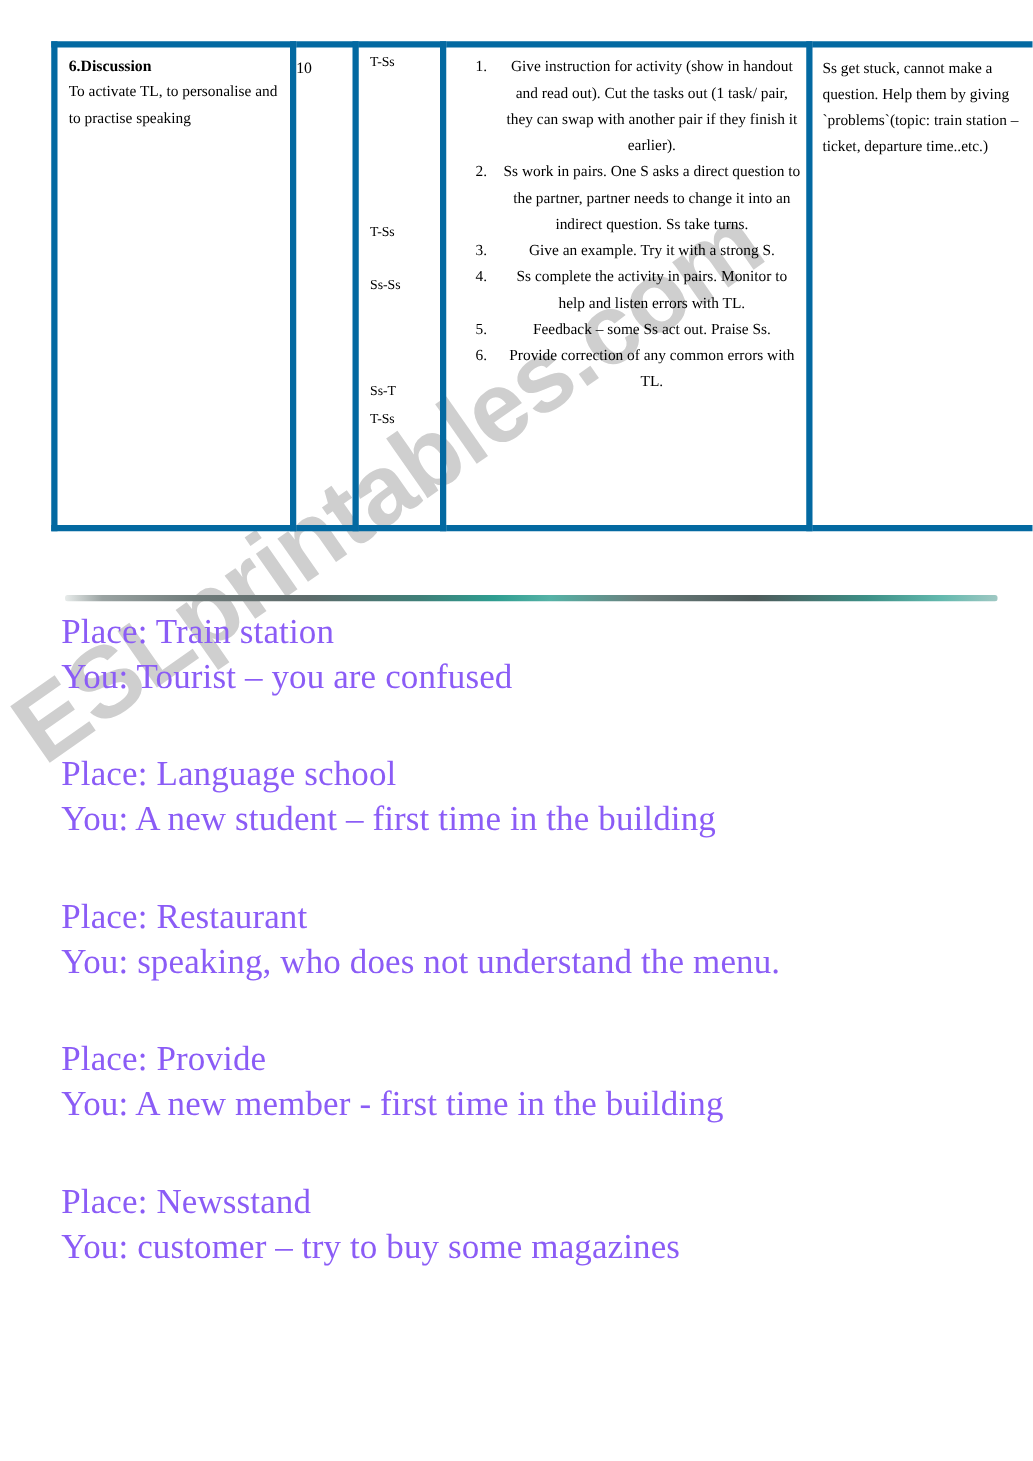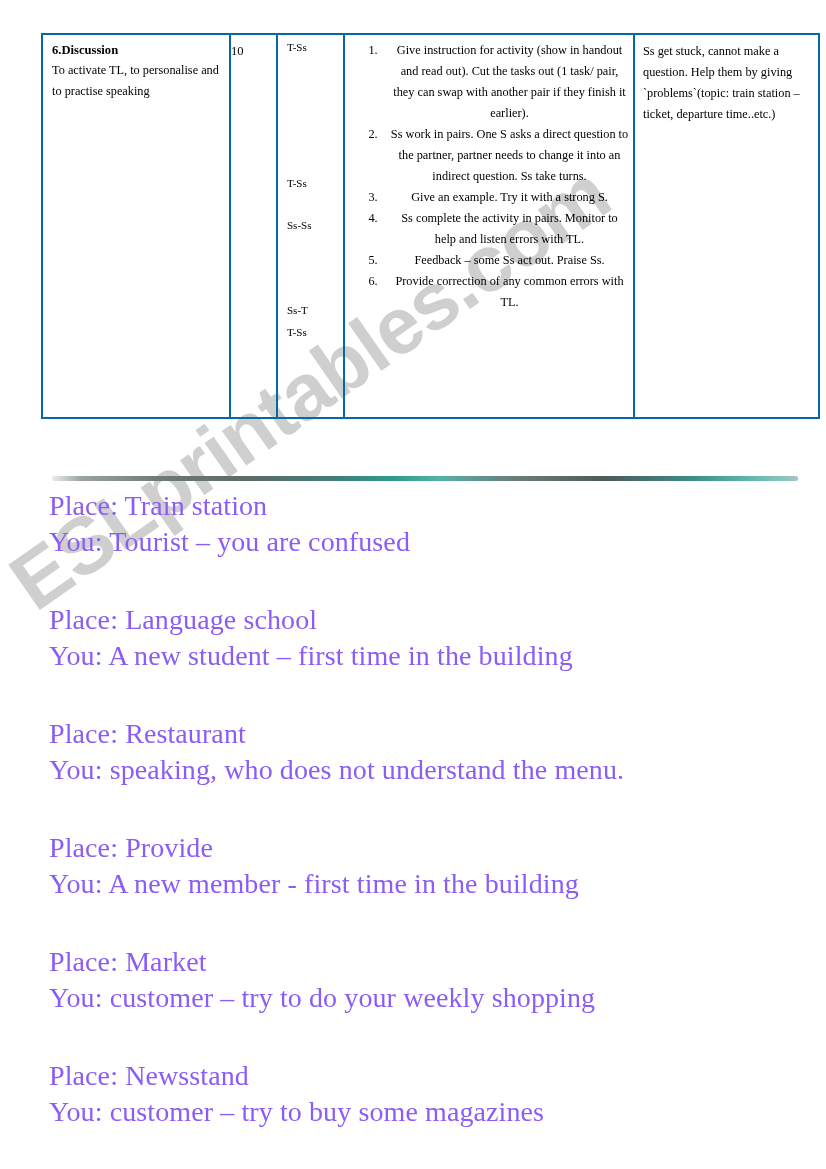--- a/index.html
+++ b/index.html
@@ -58,21 +58,21 @@
     left: 41px;
     top: 33px;
     width: 767px;
     height: 384px;
     border-collapse: collapse;
     table-layout: fixed;
     z-index: 10;
     background: transparent;
   }
   #lesson-table td {
-    border: 2px solid #0369a1;
+    border: 5px solid #0369a1;
     vertical-align: top;
     padding: 0;
     background: transparent;
   }
   .col-stage   { width: 186px; }
   .col-time    { width: 45px;  }
   .col-inter   { width: 65px;  }
   .col-proc    { width: 288px; }
   .col-prob    { width: 183px; }
 
@@ -258,22 +258,18 @@
       </div>
       <div class="rp-block">
         <div class="rp-line place"><span class="rp-key">Place: </span><span class="rp-val">Restaurant</span></div>
         <div class="rp-line you"><span class="rp-key">You: </span><span class="rp-val">speaking, who does not understand the menu.</span></div>
       </div>
       <div class="rp-block">
         <div class="rp-line place"><span class="rp-key">Place: </span><span class="rp-val">Provide</span></div>
         <div class="rp-line you"><span class="rp-key">You: </span><span class="rp-val">A new member - first time in the building</span></div>
       </div>
       <div class="rp-block">
-        <div class="rp-line place"><span class="rp-key">Place: </span><span class="rp-val">Market</span></div>
-        <div class="rp-line you"><span class="rp-key">You: </span><span class="rp-val">customer – try to do your weekly shopping</span></div>
-      </div>
-      <div class="rp-block">
         <div class="rp-line place"><span class="rp-key">Place: </span><span class="rp-val">Newsstand</span></div>
         <div class="rp-line you"><span class="rp-key">You: </span><span class="rp-val">customer – try to buy some magazines</span></div>
       </div>
     </div>
 
 </div>
 
 </body></html>

